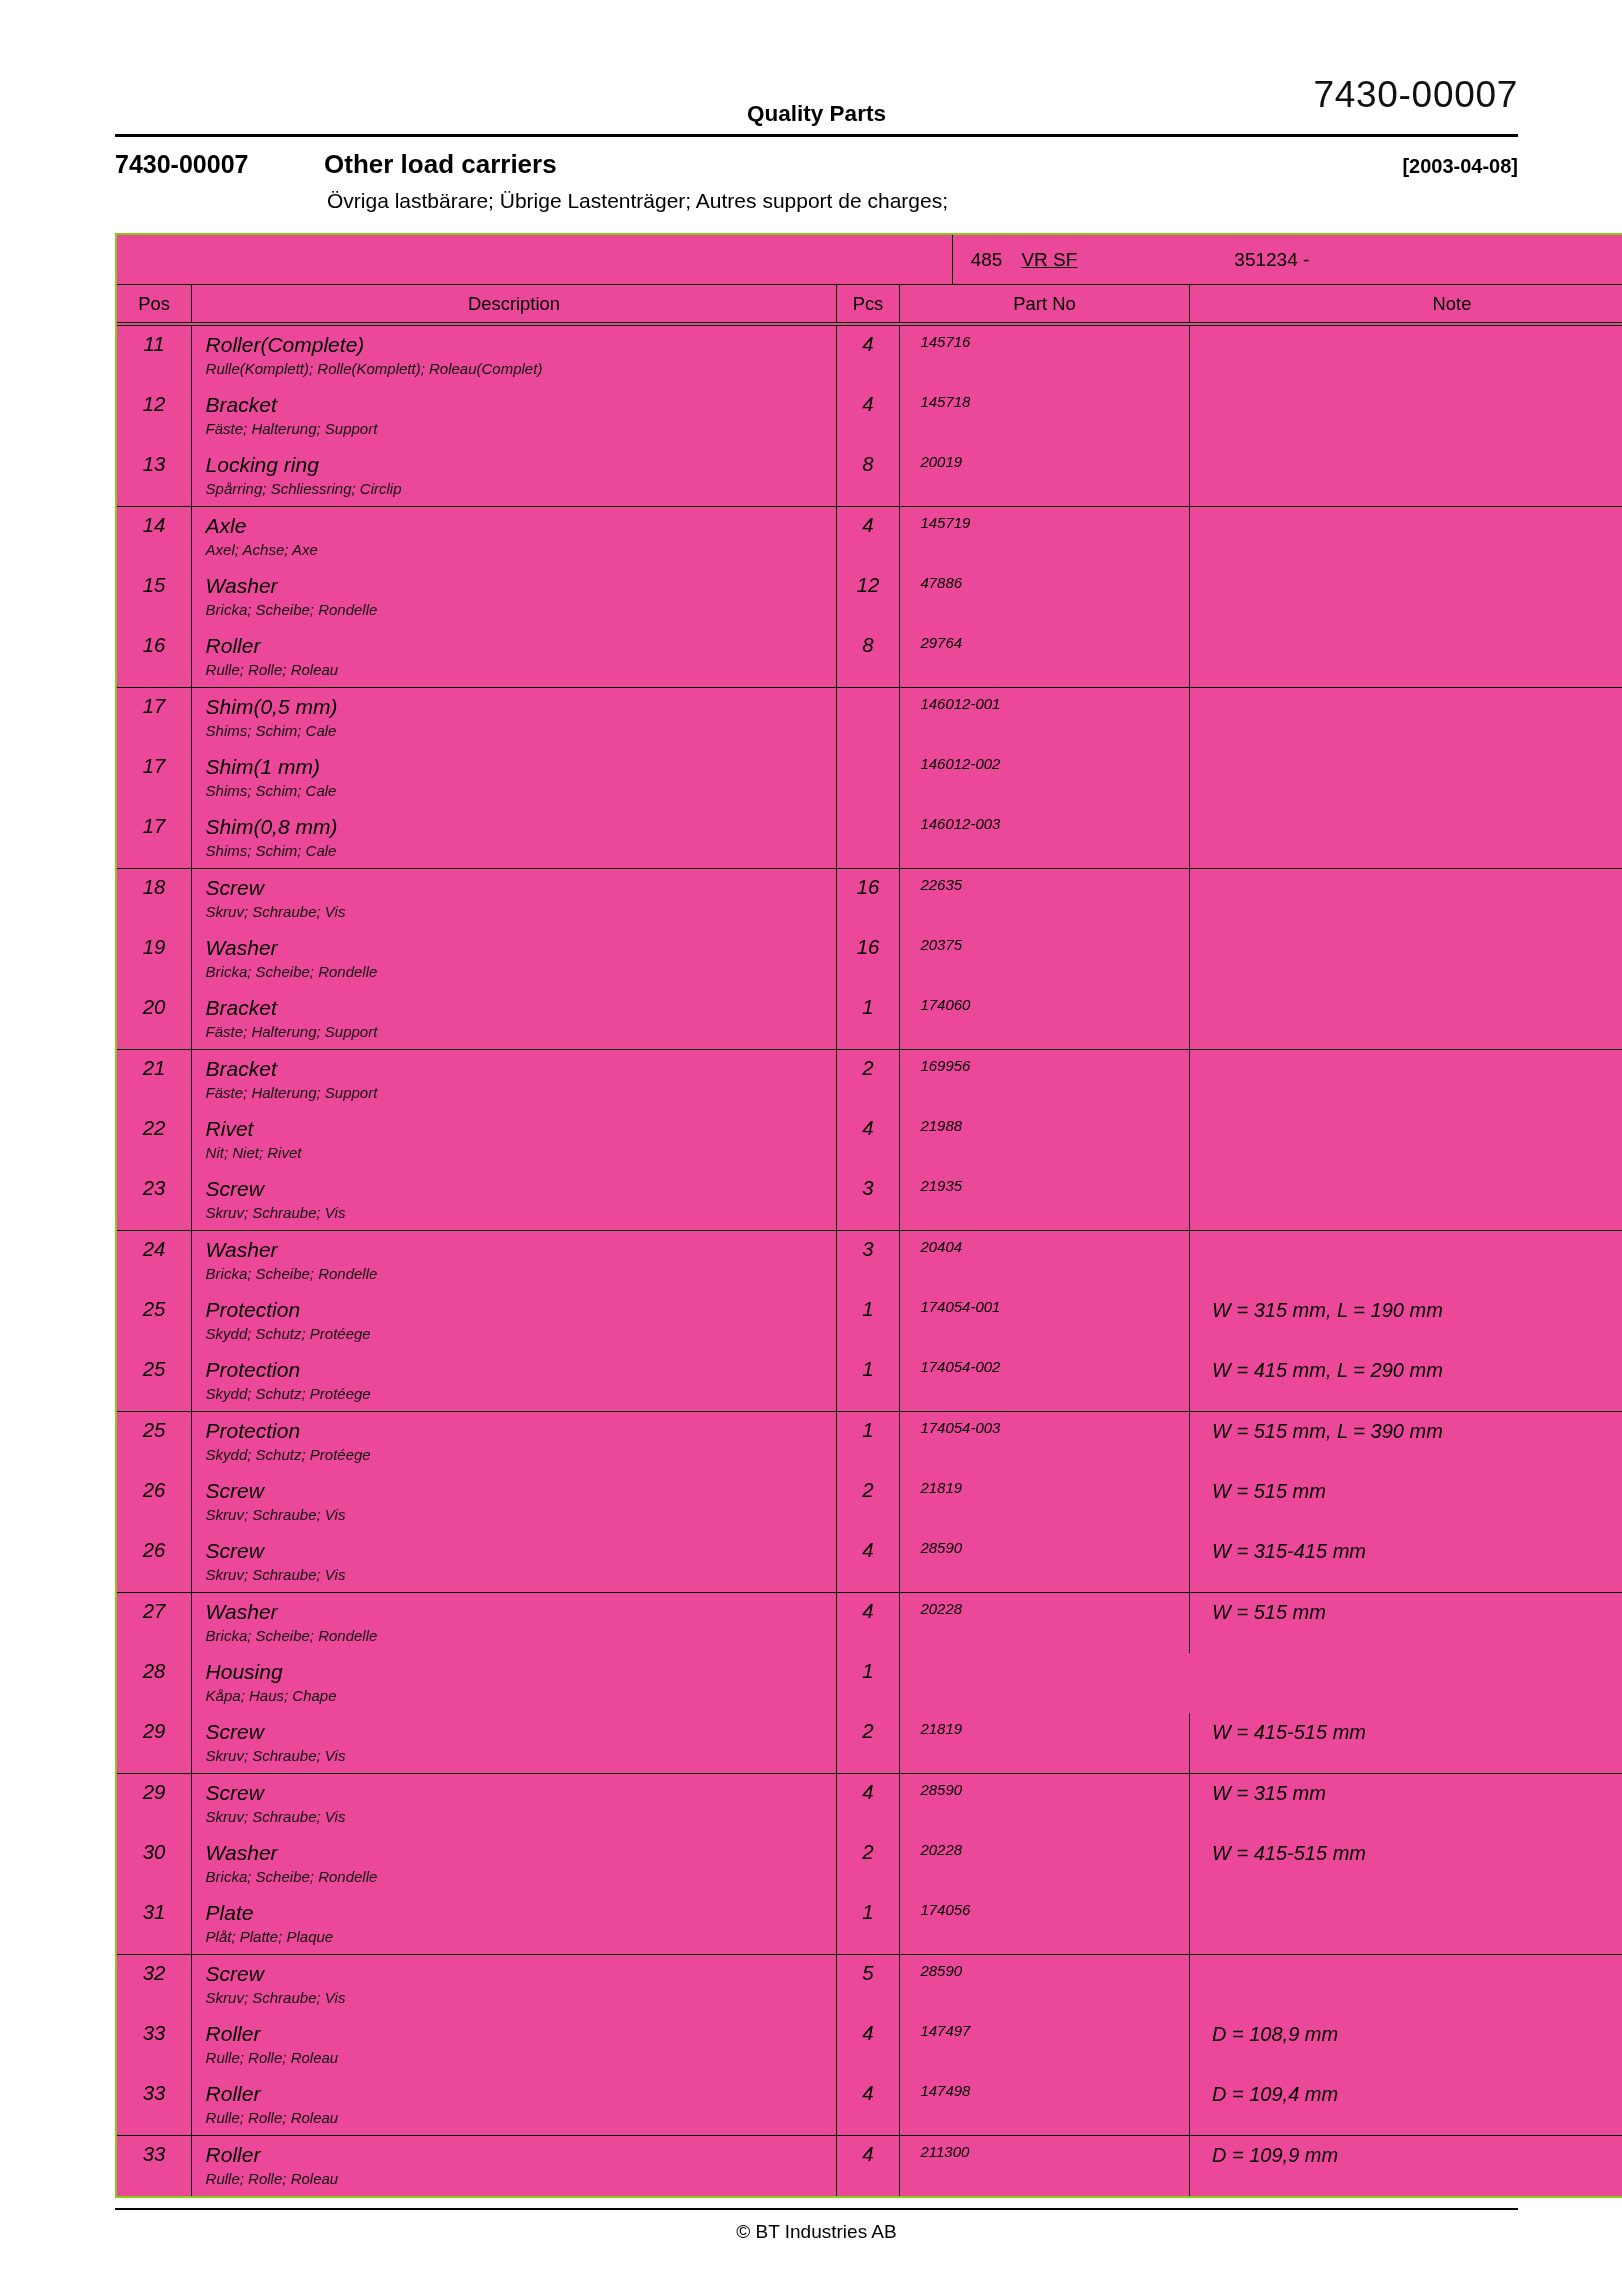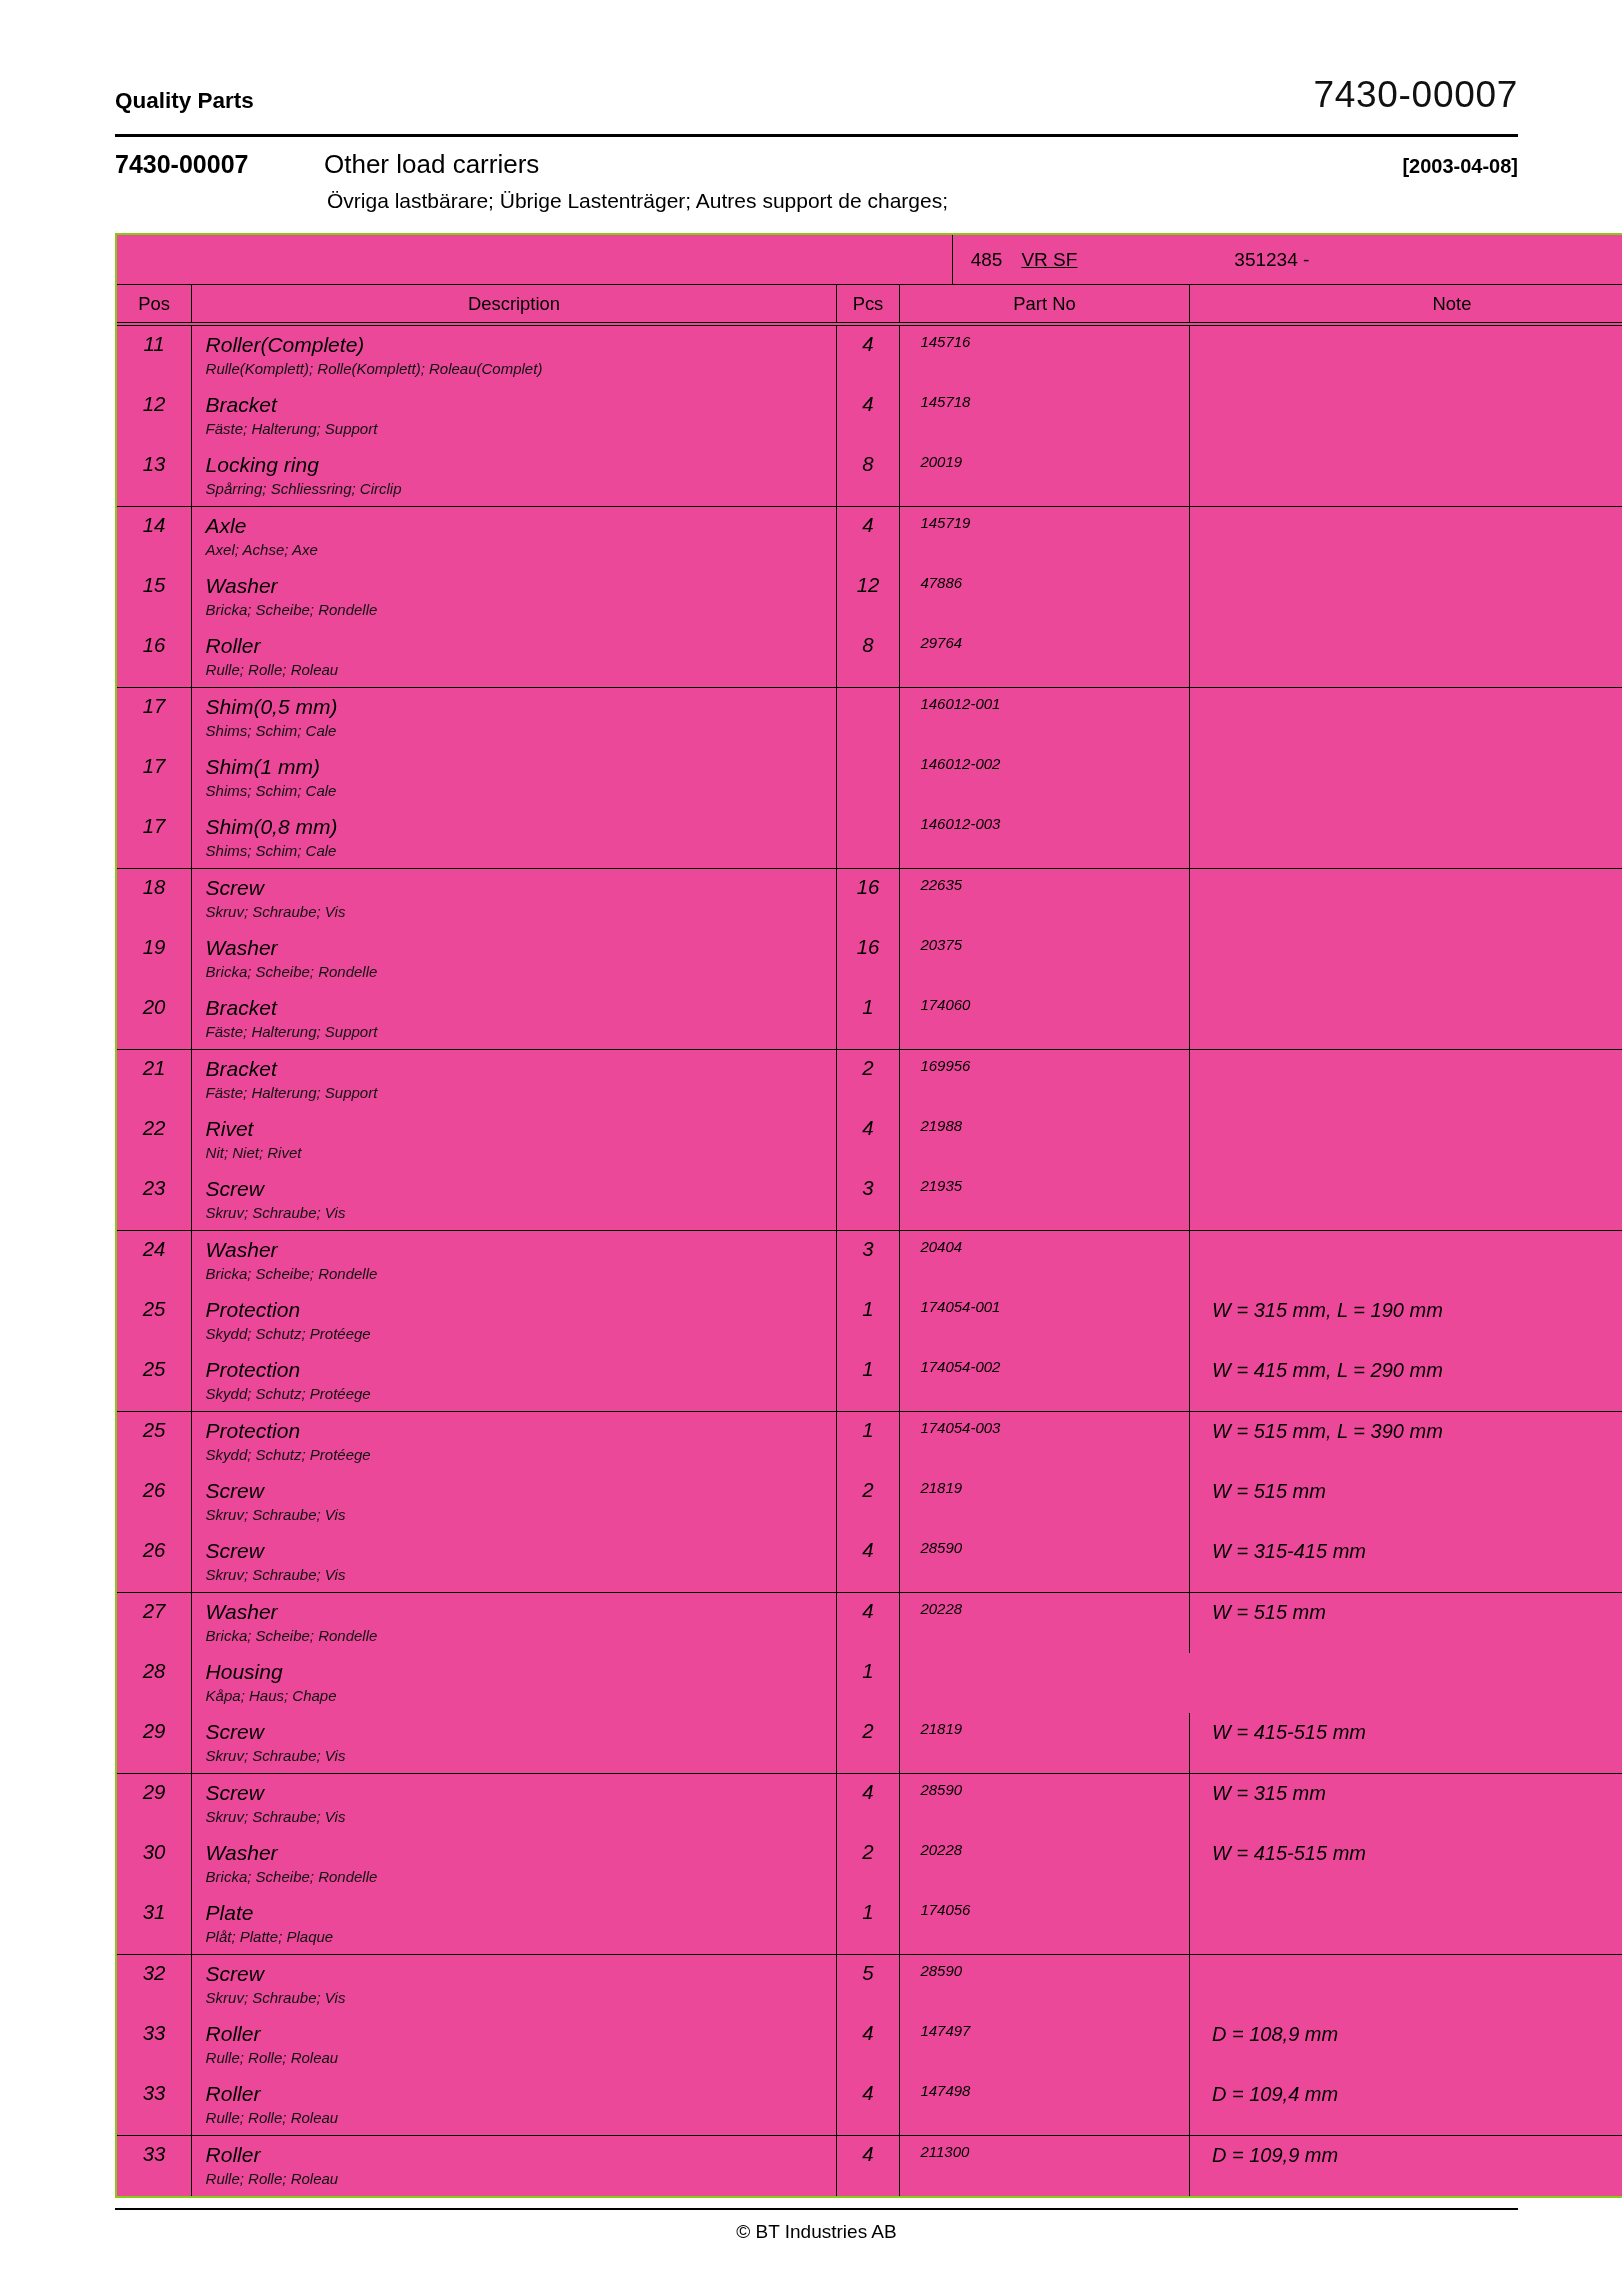--- a/index.html
+++ b/index.html
@@ -12,33 +12,33 @@
     color: #000;
     overflow: hidden;
   }
 
   
   .doc-top {
     position: absolute; top: 74px; right: 104px;
     font-size: 37px; color: #111; letter-spacing: 0.7px;
   }
   .brand {
-    position: absolute; top: 88px; left: 115px; width: 1403px;
-    text-align: left; font-size: 22.5px; font-weight: bold;
+    position: absolute; top: 101px; left: 115px; width: 1403px;
+    text-align: center; font-size: 22.5px; font-weight: bold;
   }
   .header-rule {
     position: absolute; top: 134px; left: 115px; width: 1403px;
     height: 2.7px; background: #000;
   }
   .title-row {
     position: absolute; top: 149px; left: 115px; width: 1403px;
     display: flex; align-items: baseline;
   }
   .title-num { width: 209px; font-size: 25px; font-weight: bold; }
-  .title-main { font-size: 26px; font-weight: normal; }
+  .title-main { font-size: 26px; font-weight: bold; }
   .title-date { margin-left: auto; font-size: 20px; font-weight: bold; text-align: center; }
   .subtitle {
     position: absolute; top: 189px; left: 327px;
     font-size: 21px;
   }
 
   
   .parts-table {
     position: absolute; top: 233px; left: 115px; width: 1601px;
     border: 2px solid #84cc16;

